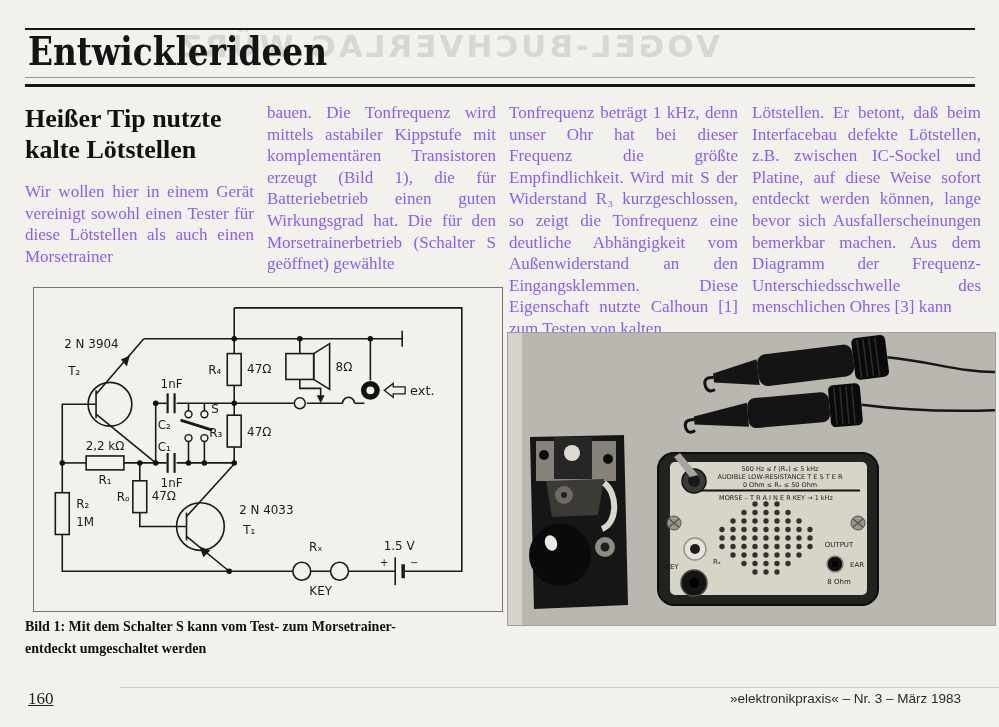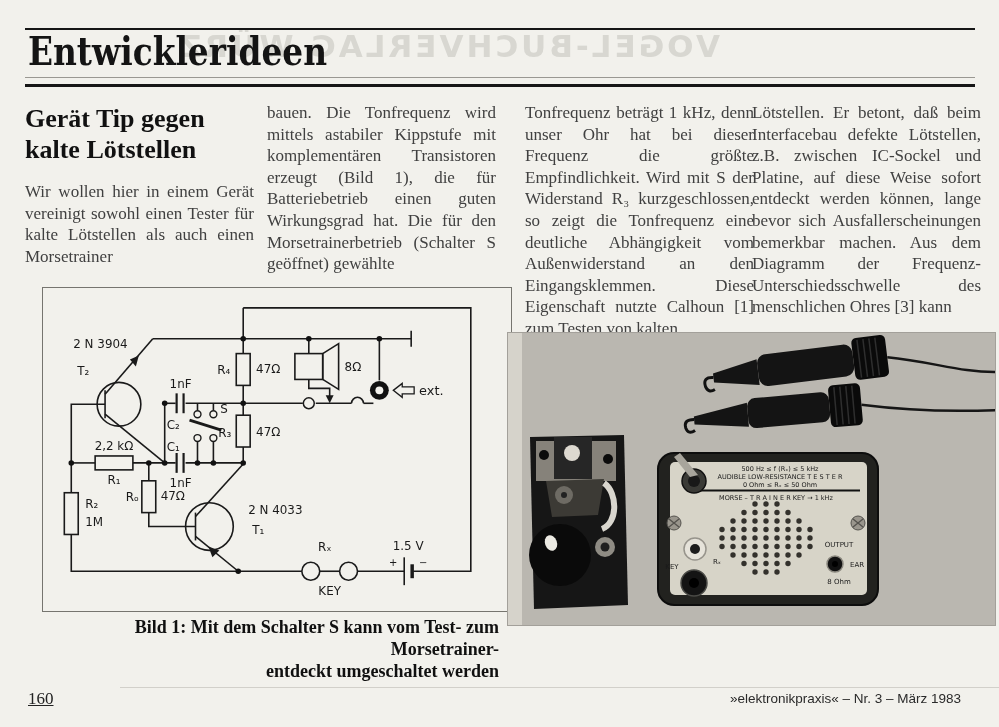--- a/index.html
+++ b/index.html
@@ -19,38 +19,38 @@
   .rule-top{left:25px;top:28px;width:950px;height:2px;}
   .rule-mid-thin{left:25px;top:77px;width:950px;height:1px;background:#9a9892;}
   .rule-mid-thick{left:25px;top:84px;width:950px;height:3px;}
   .masthead{
     position:absolute;left:28px;top:27px;margin:0;
     font-family:"DejaVu Serif",serif;font-weight:600;font-size:40px;
     color:#141414;transform:scaleX(.82);transform-origin:left center;
     letter-spacing:0px;white-space:nowrap;
   }
   .col{position:absolute;top:99px;width:229px;}
-  .col1{left:25px;}.col2{left:267px;}.col3{left:525px;}.col4{left:752px;}
+  .col1{left:25px;}.col2{left:267px;}.col3{left:509px;}.col4{left:752px;}
   .article-title{
     margin:4px 0 16px 0;font-size:26px;line-height:31px;font-weight:bold;color:#111;
   }
   .col p{
-    margin:0;font-size:17px;line-height:21.6px;text-align:justify;color:#404040;
+    margin:0;font-size:17px;line-height:21.6px;text-align:justify;color:#8b5cf6;
   }
   .col2 p,.col3 p,.col4 p{margin-top:3px;}
   .fig1{
-    position:absolute;left:42px;top:287px;width:470px;height:325px;
+    position:absolute;left:33px;top:287px;width:470px;height:325px;
     border:1px solid #76756f;background:#f2f1ec;box-sizing:border-box;
   }
   .fig2{
     position:absolute;left:508px;top:333px;width:487px;height:292px;
     background:#a16207;outline:1px solid #a3a09a;
   }
   .caption{
-    position:absolute;font-weight:bold;font-size:18px;line-height:22px;color:#101010;text-align:right;
+    position:absolute;font-weight:bold;font-size:14px;line-height:22px;color:#101010;
   }
   .cap1{left:25px;top:616px;width:474px;}
   .cap2{left:508px;top:634px;width:487px;}
   .footer-hairline{position:absolute;left:120px;top:687px;width:879px;height:1px;background:#d2d0ca;}
   .folio{position:absolute;left:28px;top:689px;font-size:17px;color:#222;text-decoration:underline;}
   .issue{
     position:absolute;right:38px;top:691px;
     font-family:"Liberation Sans","DejaVu Sans",sans-serif;font-size:13.5px;color:#2a2a2a;
   }
   svg text{font-family:"DejaVu Sans",sans-serif;fill:#1a1a1a;}
@@ -61,24 +61,24 @@
 <div class="page">
 
   <div class="ghost">VOGEL-BUCHVERLAG WÜRZ</div>
   <div class="rule rule-top"></div>
   <h1 class="masthead">Entwicklerideen</h1>
   <div class="rule rule-mid-thin"></div>
   <div class="rule rule-mid-thick"></div>
 
   <div class="col col1">
     <h2 class="article-title">
-      <span style="display:block">Gerät Tip gegen</span>
+      <span style="display:block">Heißer Tip nutzte</span>
       <span style="display:block">kalte Lötstellen</span>
     </h2>
-    <p>Wir wollen hier in einem Gerät vereinigt sowohl einen Tester für kalte Lötstellen als auch einen Morsetrainer</p>
+    <p>Wir wollen hier in einem Gerät vereinigt sowohl einen Tester für diese Lötstellen als auch einen Morsetrainer</p>
   </div>
   <div class="col col2">
     <p>bauen. Die Tonfrequenz wird mittels astabiler Kippstufe mit komplementären Transistoren erzeugt (Bild 1), die für Batteriebetrieb einen guten Wirkungsgrad hat. Die für den Morsetrainerbetrieb (Schalter S geöffnet) gewählte</p>
   </div>
   <div class="col col3">
     <p>Tonfrequenz beträgt 1 kHz, denn unser Ohr hat bei dieser Frequenz die größte Empfindlichkeit. Wird mit S der Widerstand R₃ kurzgeschlossen, so zeigt die Tonfrequenz eine deutliche Abhängigkeit vom Außenwiderstand an den Eingangsklemmen. Diese Eigenschaft nutzte Calhoun [1] zum Testen von kalten</p>
   </div>
   <div class="col col4">
     <p>Lötstellen. Er betont, daß beim Interfacebau defekte Lötstellen, z.B. zwischen IC-Sockel und Platine, auf diese Weise sofort entdeckt werden können, lange bevor sich Ausfallerscheinungen bemerkbar machen. Aus dem Diagramm der Frequenz-Unterschiedsschwelle des menschlichen Ohres [3] kann</p>
   </div>

